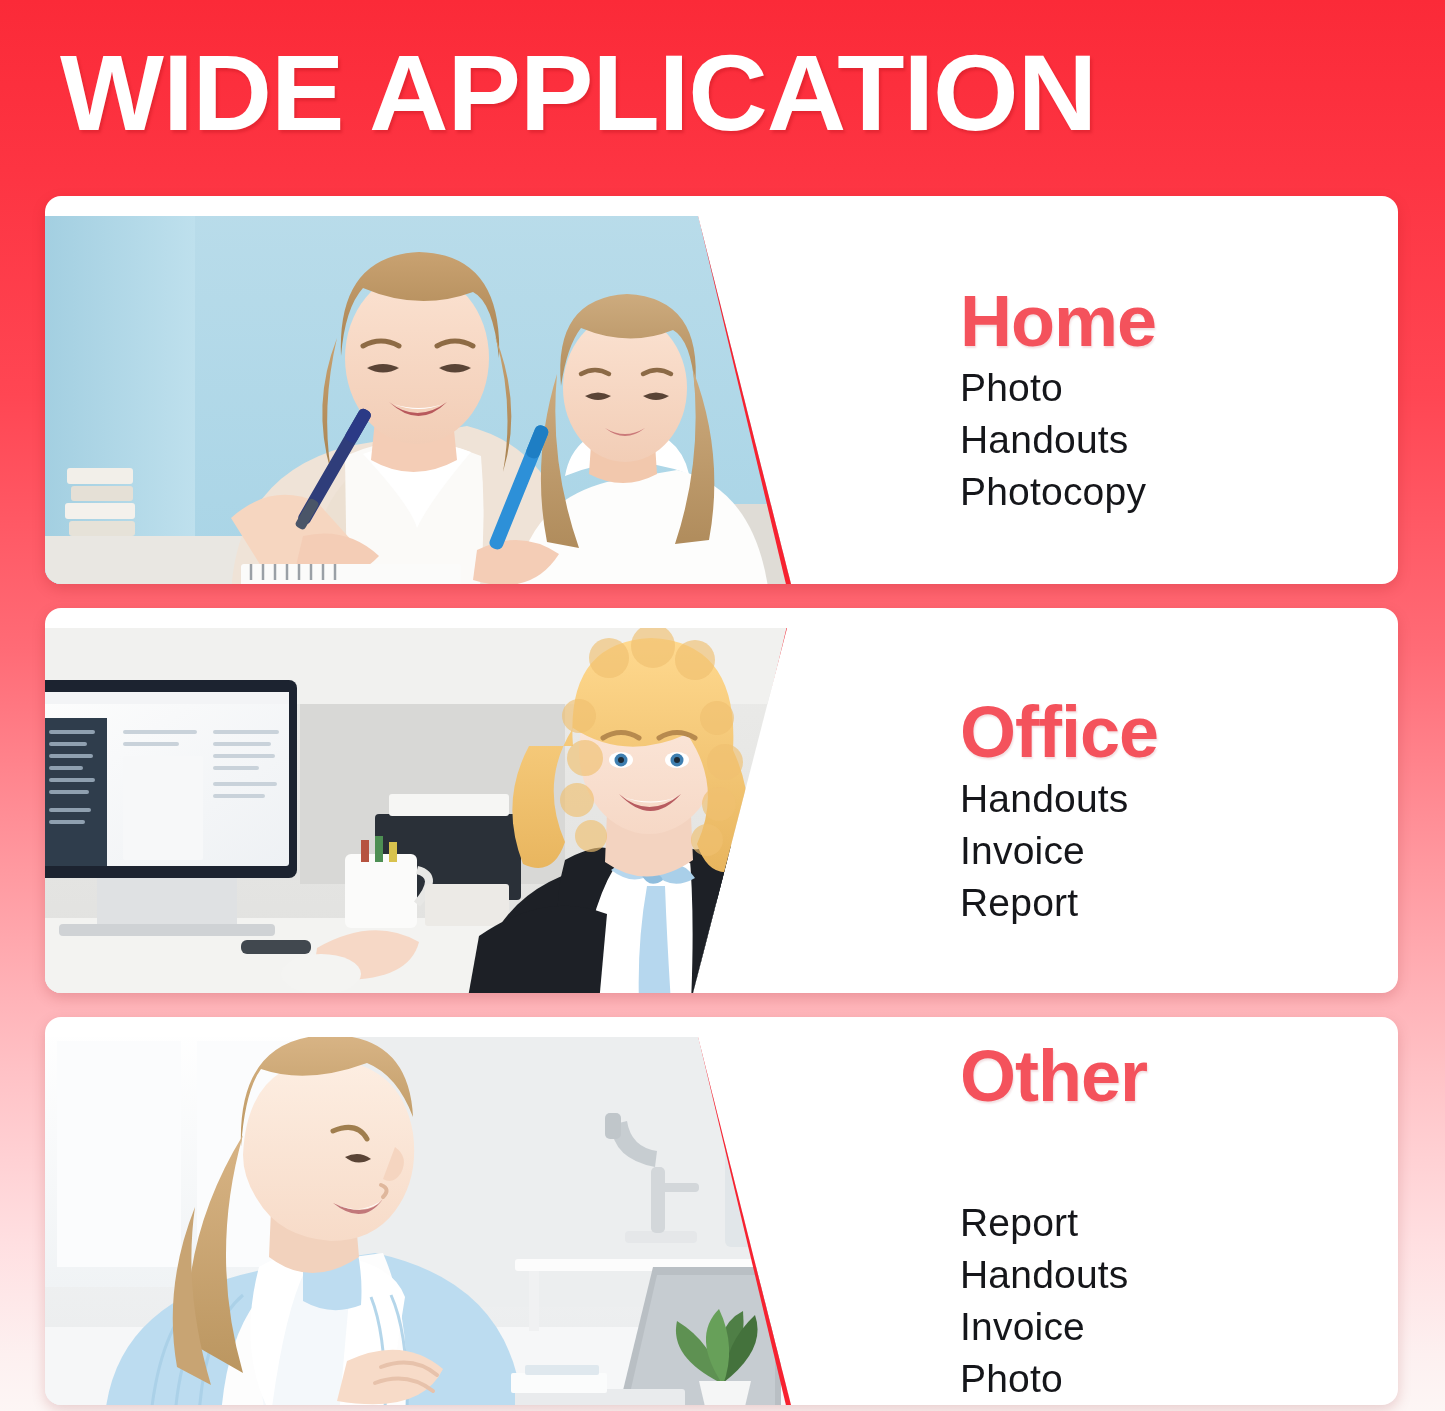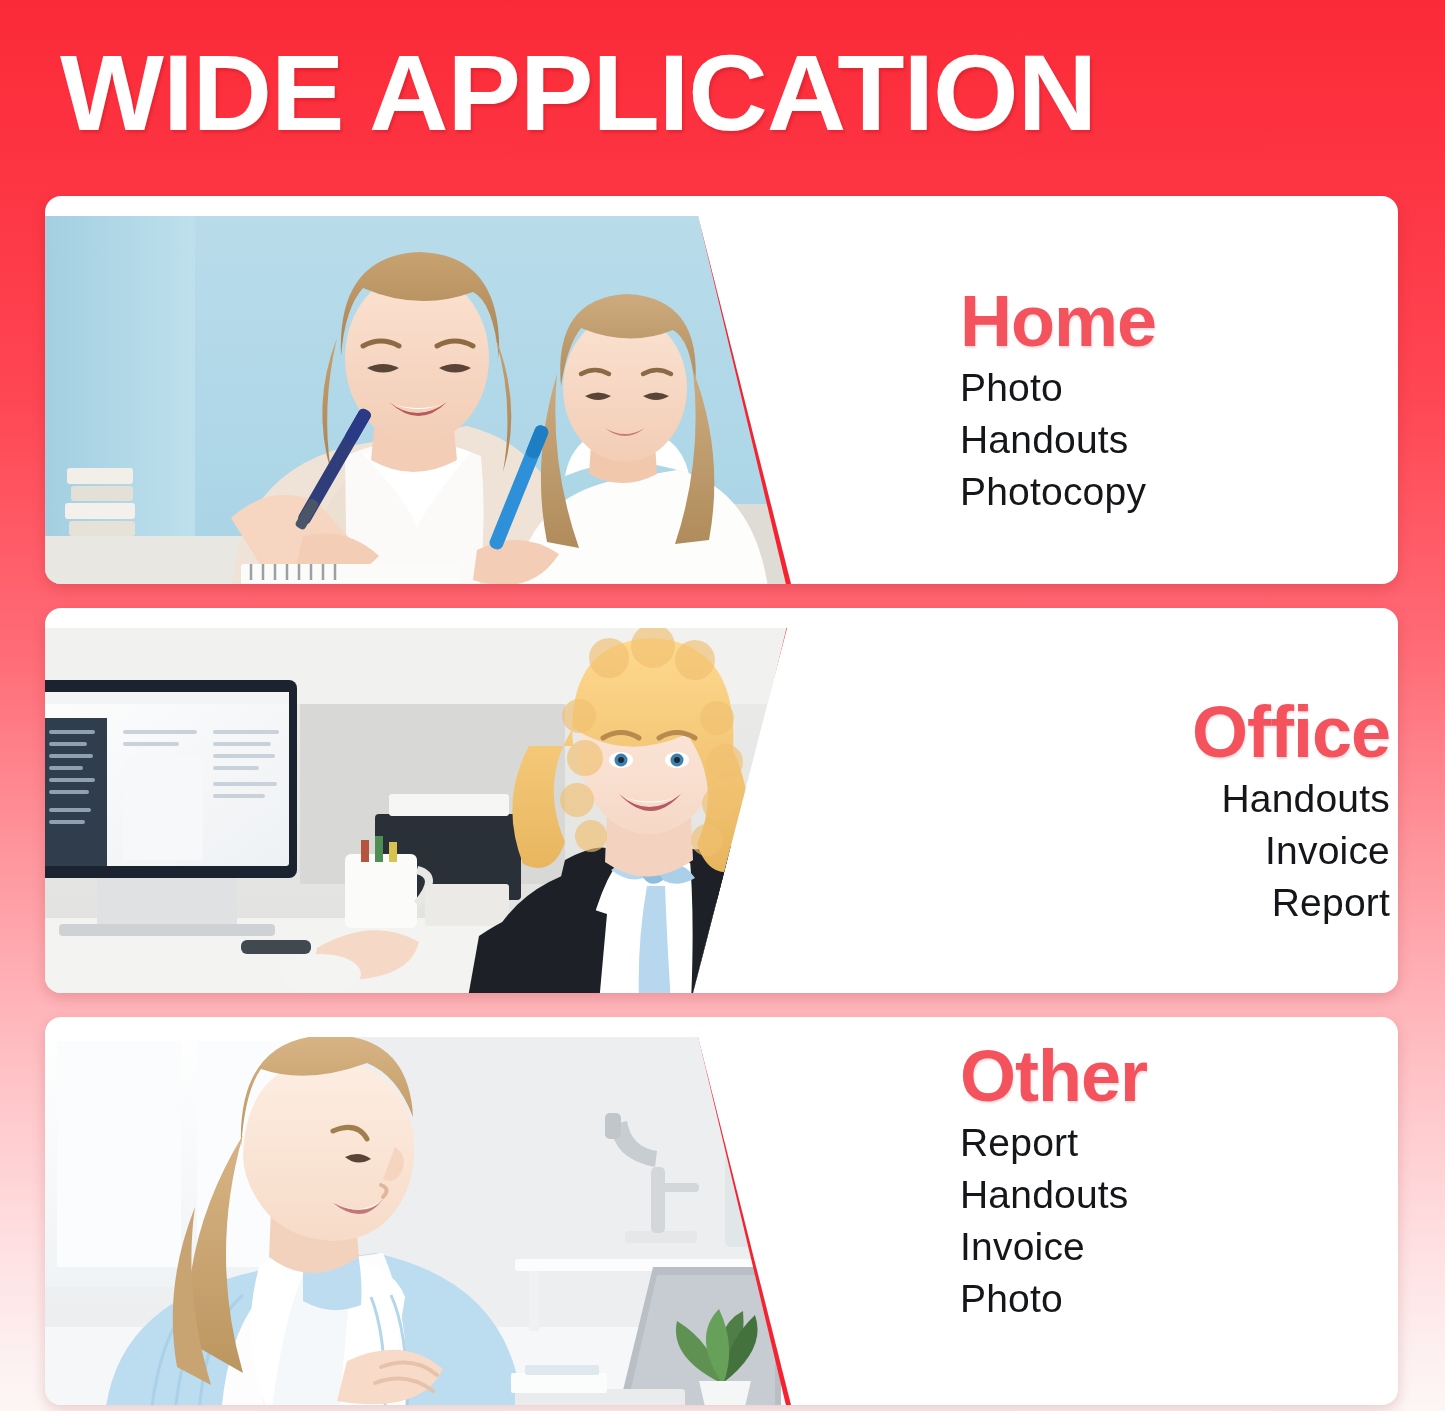--- a/index.html
+++ b/index.html
@@ -45,21 +45,21 @@
   .card{
     position:absolute;
     left:45px;
     width:1353px;
     background:#ffffff;
     border-radius:16px;
     overflow:hidden;
     box-shadow:0 5px 14px rgba(130,0,12,.17);
   }
   #card-home  {top:196px;height:388px;}
-  #card-office{top:608px;height:385px;text-align:right;}
+  #card-office{top:608px;height:385px;}
   #card-other {top:1017px;height:388px;}
 
   .card-inner{position:absolute;inset:0;margin-top:20px;}
 
   
   .photo-wrap{
     position:absolute;left:0;top:0;height:100%;width:800px;
     overflow:hidden;
   }
   
@@ -97,21 +97,21 @@
   .cat-list li{
     font-family:"Liberation Sans","DejaVu Sans",sans-serif;
     font-weight:400;
     font-size:39px;
     line-height:52px;
     color:#15161a;
     letter-spacing:.2px;
     white-space:nowrap;
   }
   #card-office .text-block{justify-content:center;}
-  #card-other  .text-block{justify-content:flex-start;}
+  #card-other  .text-block{justify-content:space-between;}
 </style>
 </head>
 <body>
 
 <div id="root">
 
   <div id="title-bar">
     <div id="page-title">WIDE APPLICATION</div>
   </div>
 

